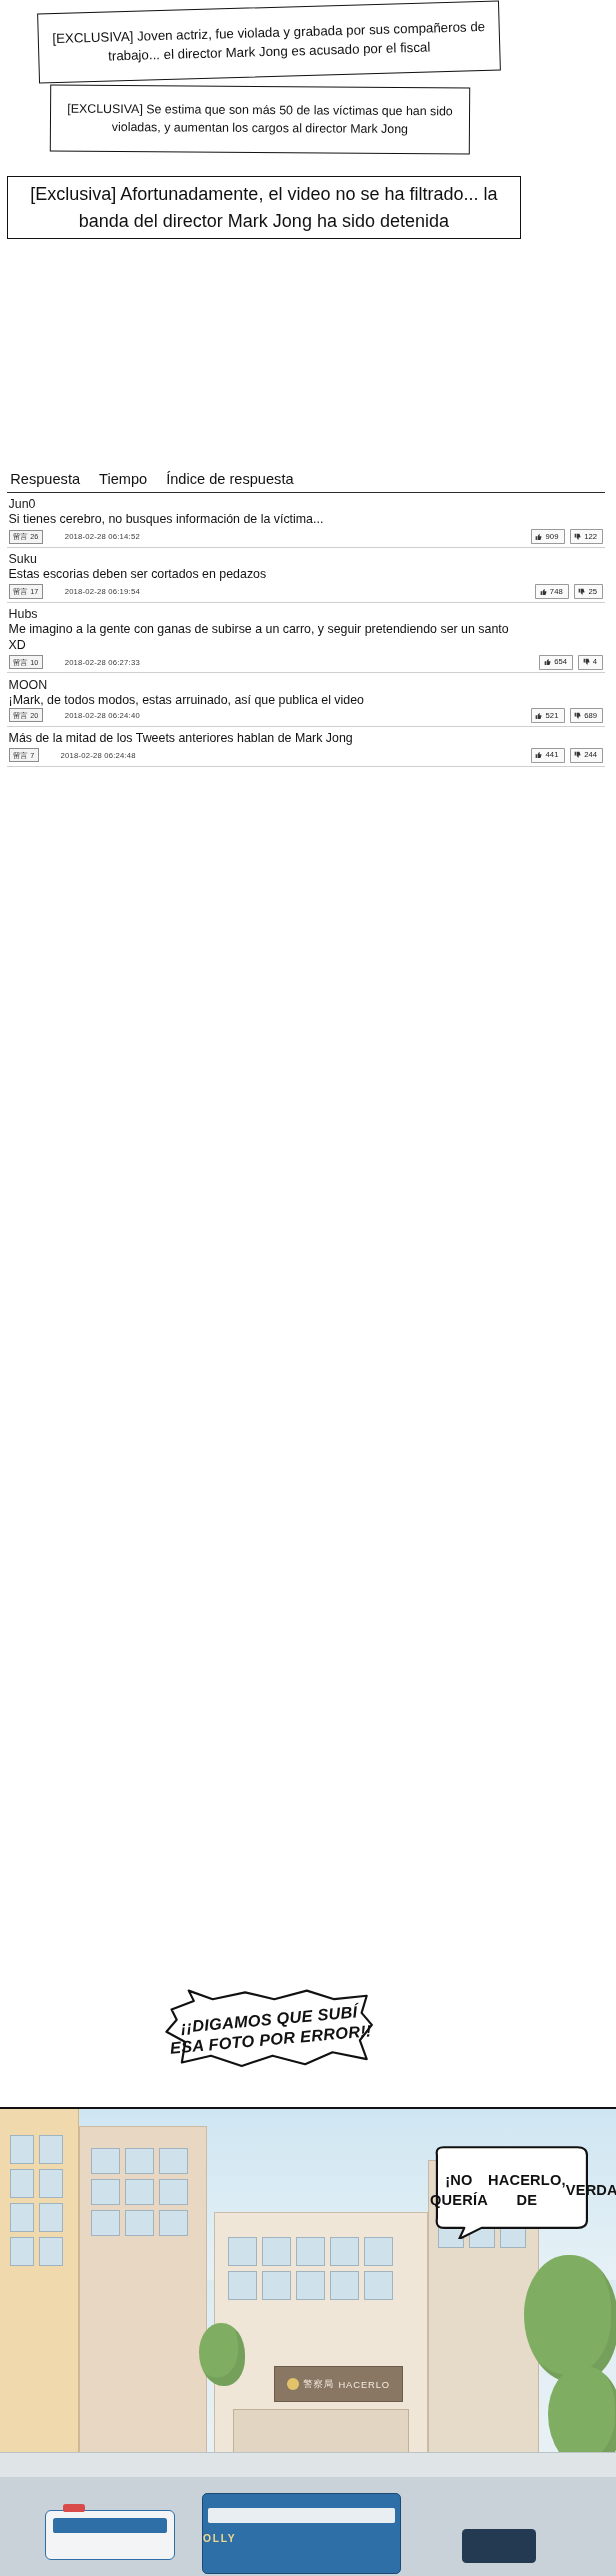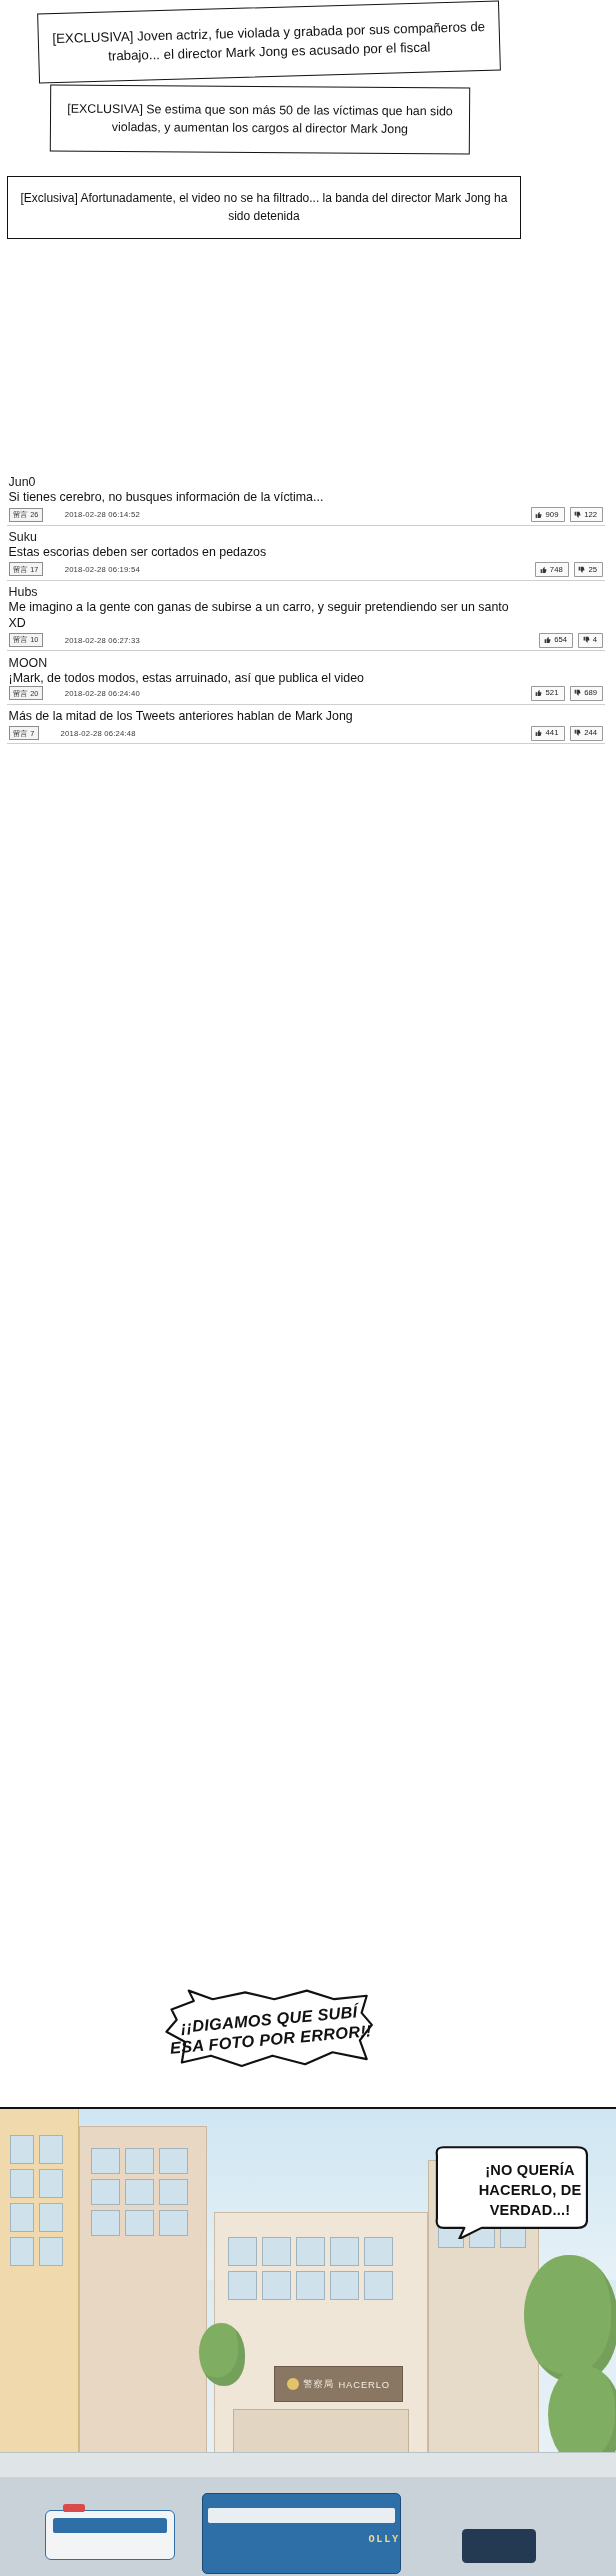--- a/index.html
+++ b/index.html
@@ -34,21 +34,21 @@
     transform: rotate(-1.6deg);
     font-size: 13.3px;
   }
   #news2 {
     left: 50px; top: 86px; width: 420px; height: 67px;
     transform: rotate(0.4deg);
     font-size: 12.4px;
   }
   #news3 {
     left: 6.9px; top: 176px; width: 514px; height: 63px;
-    font-size: 12px;
+    font-size: 18px;
   }
 
   
   .board {
     position: absolute;
     left: 6.9px;
     top: 471px;
     width: 598px;
     color: #111;
   }
@@ -217,65 +217,69 @@
     position: absolute;
     background: #2f6fa8;
     border: 1.7px solid #1d4a74;
     border-radius: 5.1px;
   }
   .bus .band {
     position:absolute; left:5.1px; right:5.1px; top:13.7px; height:15.4px;
     background:#e8eef2; border-radius:1.7px;
   }
   .bus .label {
-    position:absolute; left:0; right:0; top:39px; text-align:right;
-    color:#f0d98a; font-size:10.3px; font-weight:bold; letter-spacing:1.7px;font-family:Liberation Mono, monospace;
+    position:absolute; left:0; right:0; top:39px; text-align:left;
+    color:#f0d98a; font-size:10.3px; font-weight:bold; letter-spacing:1.7px;
   }
   .moto {
     position: absolute;
     background: #243a52;
     border-radius: 4.3px;
   }
 
   
   #scene-bubble {
     position: absolute;
     right: 24px;
     top: 34px;
     width: 163px;
     height: 96px;
   }
   #scene-bubble .bubble-text {
     position: absolute; inset: 0;
-    display: flex; flex-direction: column;
-    align-items: center; justify-content: center;
+    display: flex; flex-direction: row;
+    align-items: center; justify-content: flex-start;
     font-weight: bold;
     font-size: 14.6px;
     line-height: 1.35;
     color: #111;
     text-align: center;
     letter-spacing: 0.2px;
-    padding-left: 37px;
   }
 </style>
 </head>
 <body>
 
 <div class="news-box" id="news1">
   <span>[EXCLUSIVA] Joven actriz, fue violada y grabada por sus compañeros de trabajo... el director Mark Jong es acusado por el fiscal</span>
 </div>
 <div class="news-box" id="news2">
   <span>[EXCLUSIVA] Se estima que son más 50 de las víctimas que han sido violadas, y aumentan los cargos al director Mark Jong</span>
 </div>
 <div class="news-box" id="news3">
   <span>[Exclusiva] Afortunadamente, el video no se ha filtrado... la banda del director Mark Jong ha sido detenida</span>
 </div>
 
 <div class="board">
 
+  <div class="board-head">
+    <span class="col">Respuesta</span>
+    <span class="col">Tiempo</span>
+    <span class="col">Índice de respuesta</span>
+  </div>
 
   <div class="cmt">
     <div class="cmt-user">Jun0</div>
     <div class="cmt-text">Si tienes cerebro, no busques información de la víctima...</div>
     <div class="cmt-bottom">
       <span class="reply-chip">
         <span>留言</span>
         <span>26</span>
       </span>
       <span class="cmt-meta">2018-02-28 06:14:52</span>

